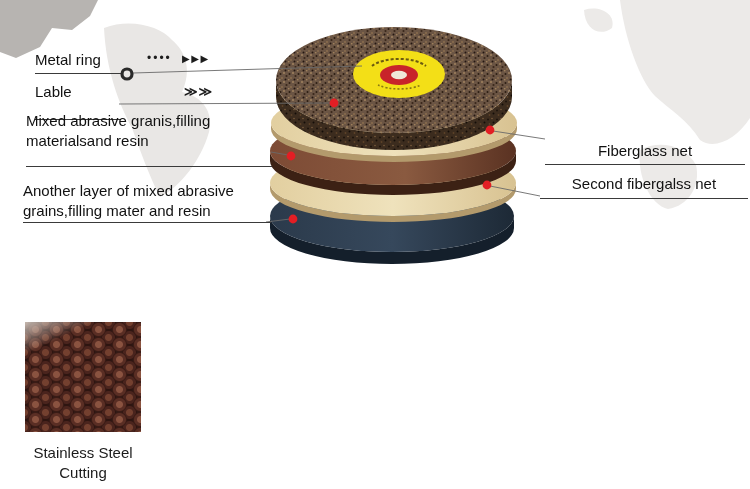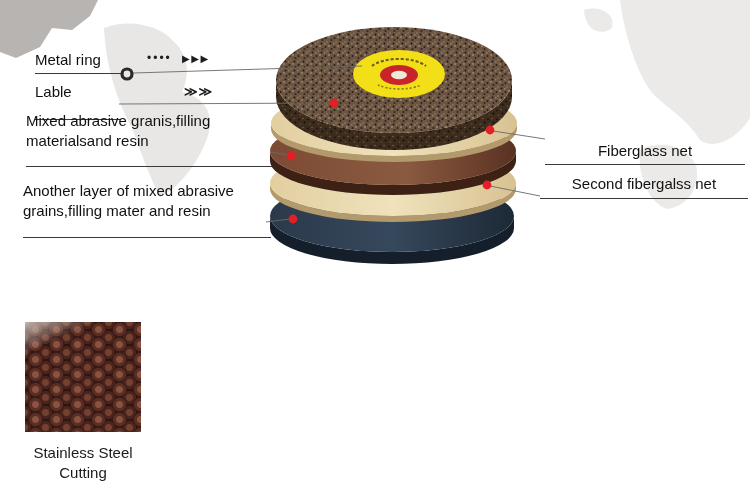--- a/index.html
+++ b/index.html
@@ -6,21 +6,21 @@
   html,body { width:750px; height:489px; }
   body { font-family:"Liberation Sans", sans-serif; background:#fff; }
   #stage { position:relative; width:750px; height:489px; background:#fff; overflow:hidden; }
 
   
   .lbl { position:absolute; font-size:15px; line-height:1.3; color:#111;
          border-bottom:1px solid #3a3a3a; }
   #lbl-metal   { left:35px;  top:50px;  width:86px;  padding-bottom:3px; }
   #lbl-lable   { left:35px;  top:82px;  width:86px;  padding-bottom:17px; }
   #lbl-mixed   { left:26px;  top:111px; width:246px; padding-bottom:16px; }
-  #lbl-another { left:23px;  top:181px; width:248px; padding-bottom:17px; }
+  #lbl-another { left:23px;  top:181px; width:248px; padding-bottom:2px; }
   #lbl-fiber   { left:545px; top:117px; width:200px; padding-bottom:3px; text-align:center;margin-top:24px; }
   #lbl-second  { left:540px; top:174px; width:208px; padding-bottom:4px; text-align:center; }
 
   .decor { position:absolute; color:#1d1d1d; }
   #decor-dots  { left:147px; top:51px; font-size:12px; letter-spacing:2px; }
   #decor-tris  { left:182px; top:53px; font-size:10px; letter-spacing:1.5px; }
   #decor-chevs { left:184px; top:84px; font-size:13px; font-weight:bold; letter-spacing:1px; }
 
   
   #bg-map, #disc-svg { position:absolute; left:0; top:0; }

